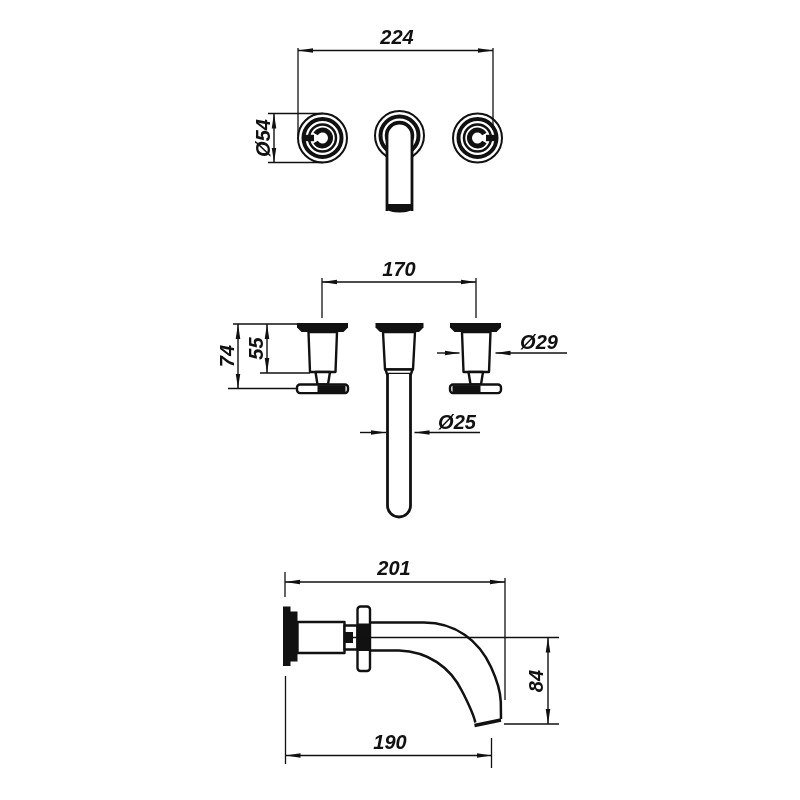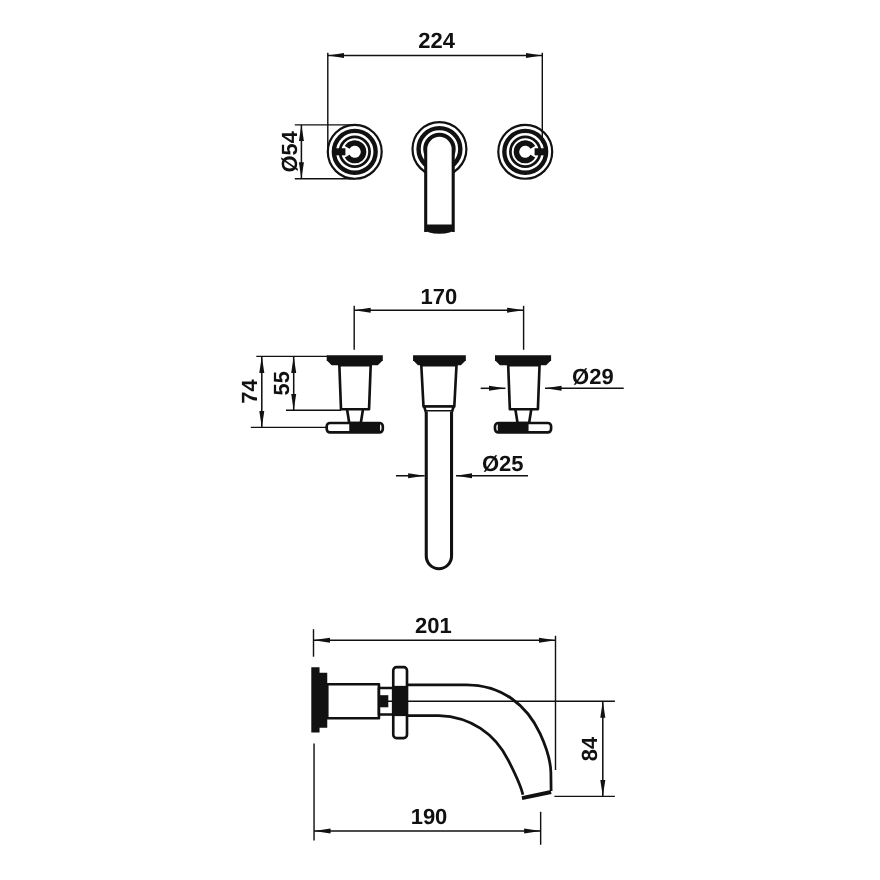--- a/index.html
+++ b/index.html
@@ -1,17 +1,17 @@
 <!DOCTYPE html>
 <html><head>
 <meta charset="utf-8">
 <style>
   html,body{margin:0;padding:0;background:#fff;}
   .stage{position:relative;width:740px;height:800px;background:#ffffff;overflow:hidden;
-         font-family:"Liberation Sans", sans-serif;}
+         font-family:"Liberation Sans", sans-serif;font-style:italic;}
   svg{position:absolute;left:0;top:0;}
   .part{fill:#ffffff;stroke:#111111;stroke-width:2.4;stroke-linejoin:round;}
   .part-thick{fill:#ffffff;stroke:#111111;stroke-width:2.8;stroke-linejoin:round;}
   .solid{fill:#111111;stroke:none;}
   .ring{fill:none;stroke:#111111;}
   .dimline{stroke:#111111;stroke-width:1.4;fill:none;}
   .extline{stroke:#111111;stroke-width:1.3;fill:none;}
   .curve{fill:none;stroke:#111111;stroke-width:2.5;}
   .dimtext{font-family:"Liberation Sans", sans-serif;font-size:20px;font-weight:700;
            fill:#111111;text-anchor:middle;}

